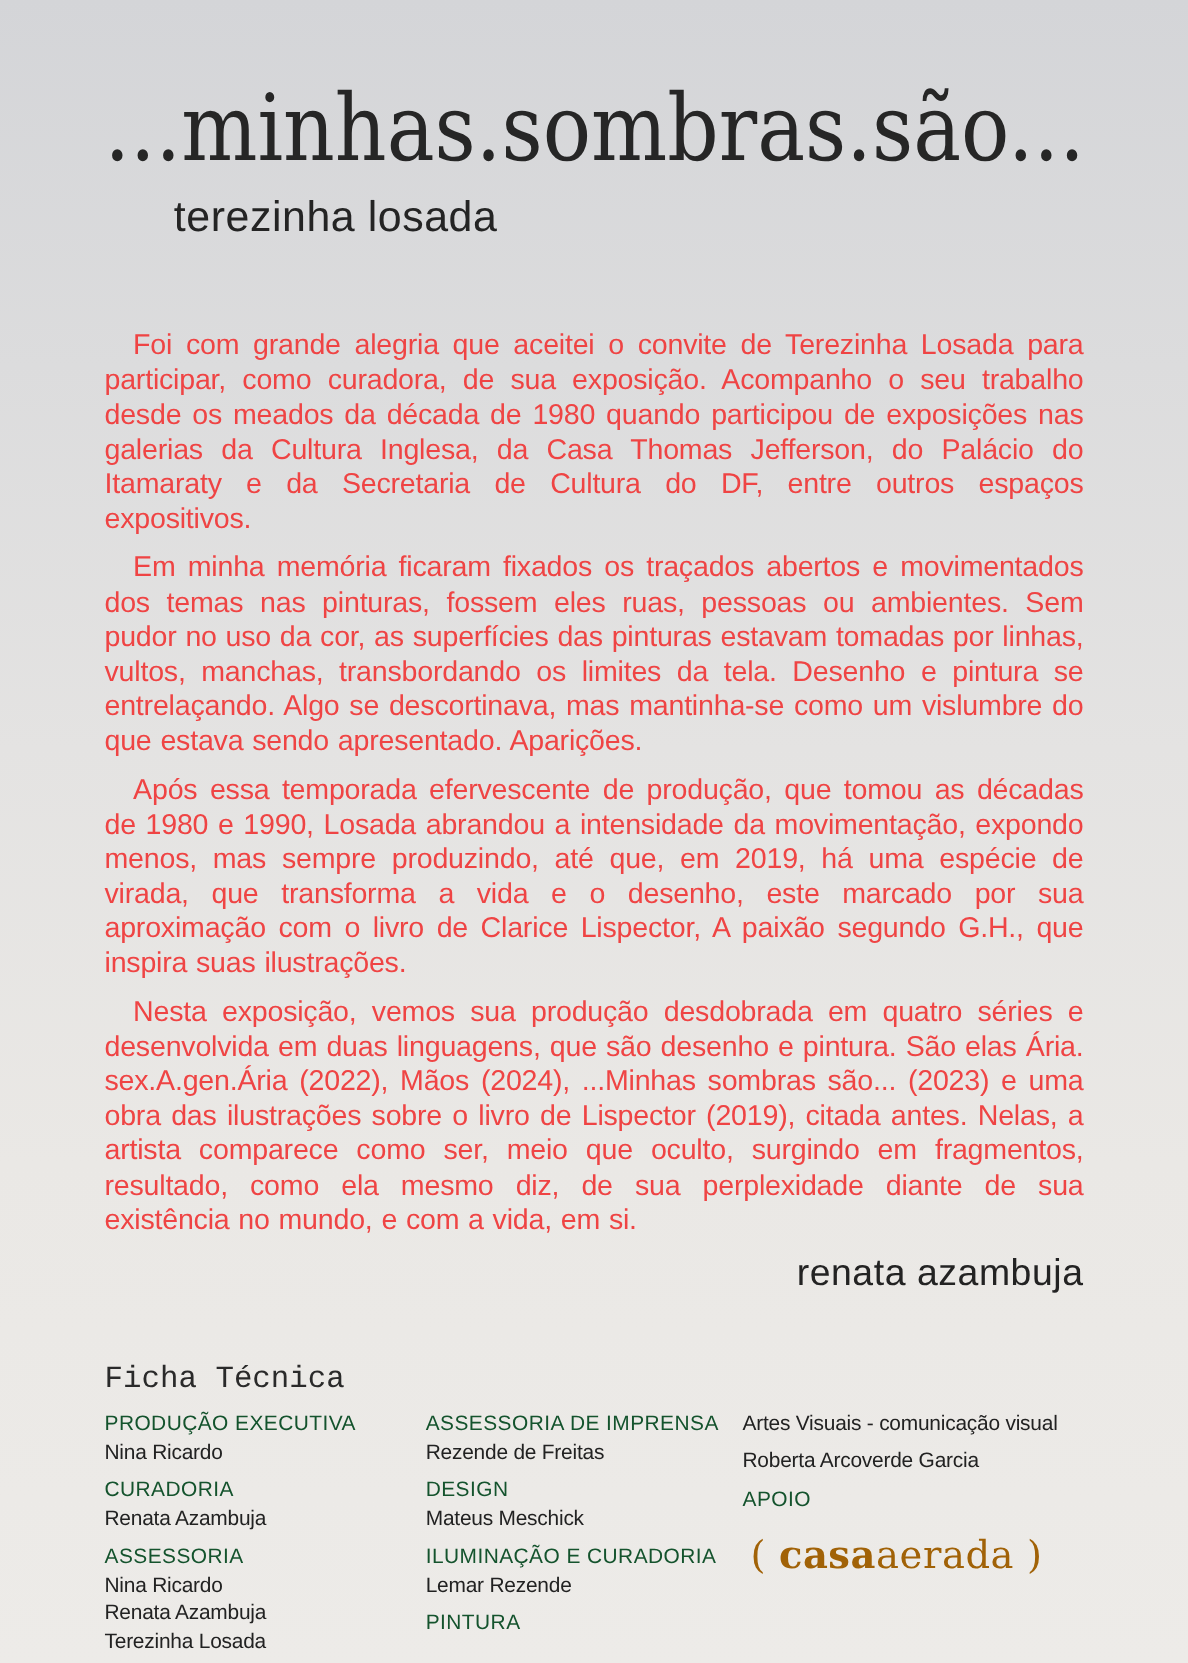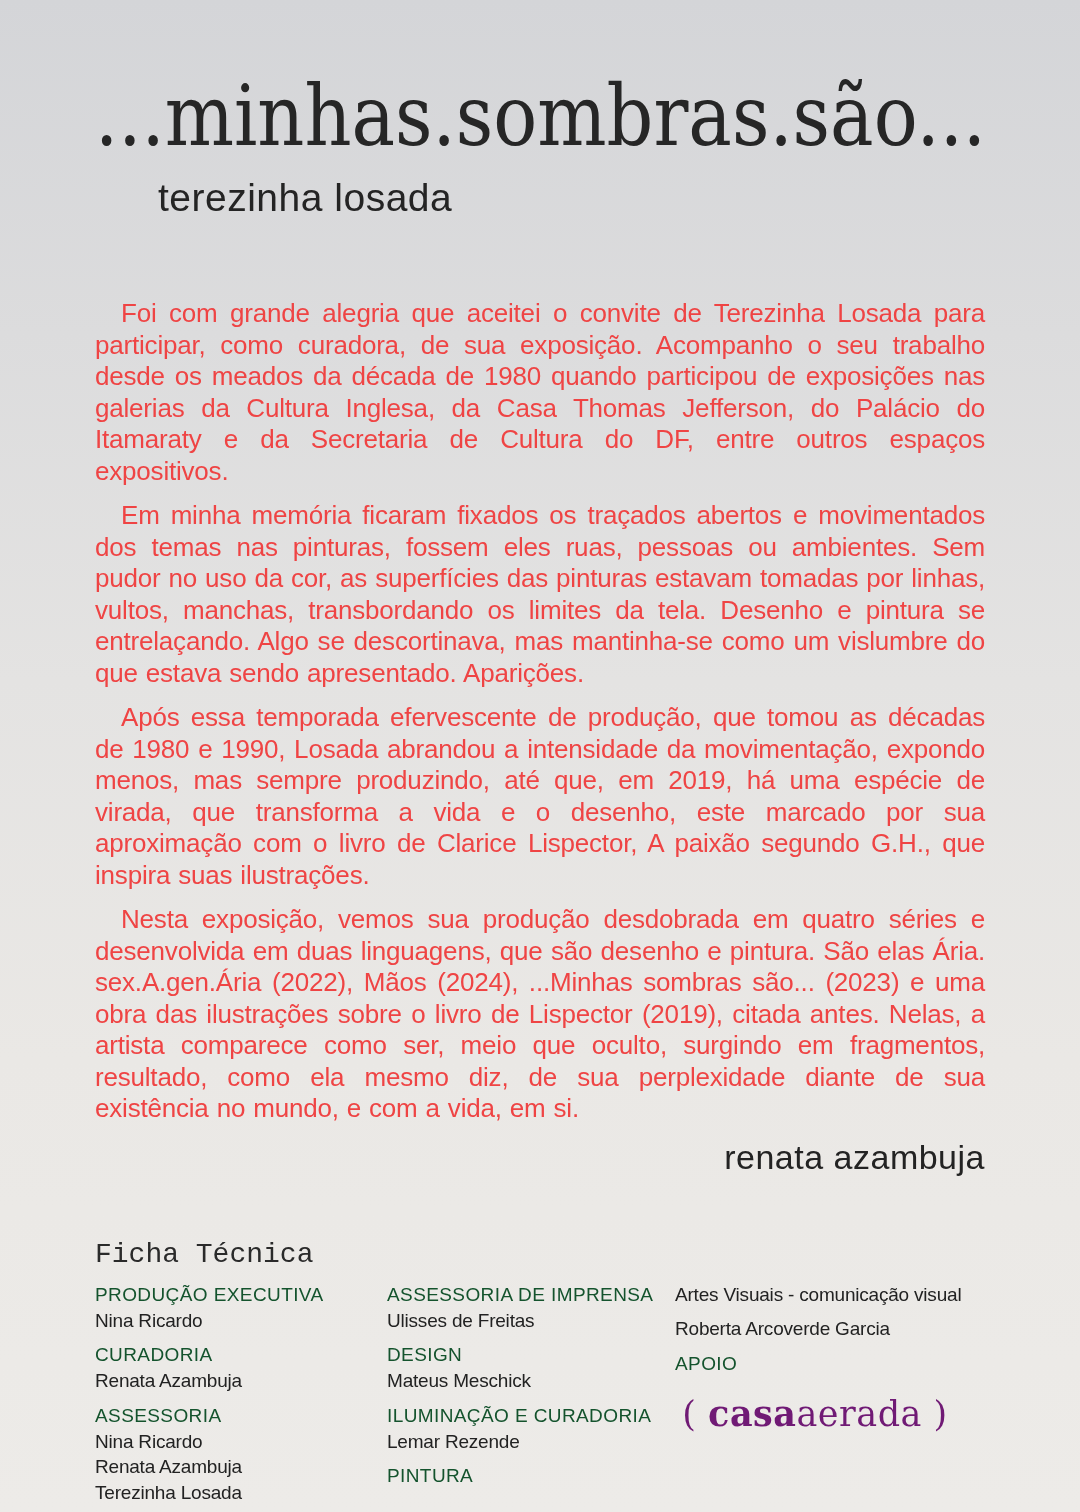--- a/index.html
+++ b/index.html
@@ -82,21 +82,21 @@
     color: #222222;
     line-height: 25.5px;
     letter-spacing: -0.2px;
   }
 
   
   .logo {
     margin-top: 16px;
     text-align: center;
     font-family: "DejaVu Serif", "Liberation Serif", serif;
-    color: #701a75;
+    color: #a16207;
     padding-right: 30px;
   }
   .logo-main { font-size: 35px; letter-spacing: 0.5px; white-space: nowrap; }
   .logo-main .bold { font-weight: 700; }
   .logo-paren { font-weight: 400; }
 </style>
 </head>
 <body>
 
 <div class="content">
@@ -131,21 +131,21 @@
           <div class="credit-name">Nina Ricardo</div>
           <div class="credit-name">Renata Azambuja</div>
           <div class="credit-name">Terezinha Losada</div>
         </div>
 
       </div>
 
       <div class="credits-col">
         <div class="credit-entry">
           <div class="credit-label">ASSESSORIA DE IMPRENSA</div>
-          <div class="credit-name">Ulisses de Freitas</div>
+          <div class="credit-name">Rezende de Freitas</div>
         </div>
         <div class="credit-entry">
           <div class="credit-label">DESIGN</div>
           <div class="credit-name">Mateus Meschick</div>
         </div>
         <div class="credit-entry">
           <div class="credit-label">ILUMINAÇÃO E CURADORIA</div>
           <div class="credit-name">Lemar Rezende</div>
         </div>
         <div class="credit-entry">

